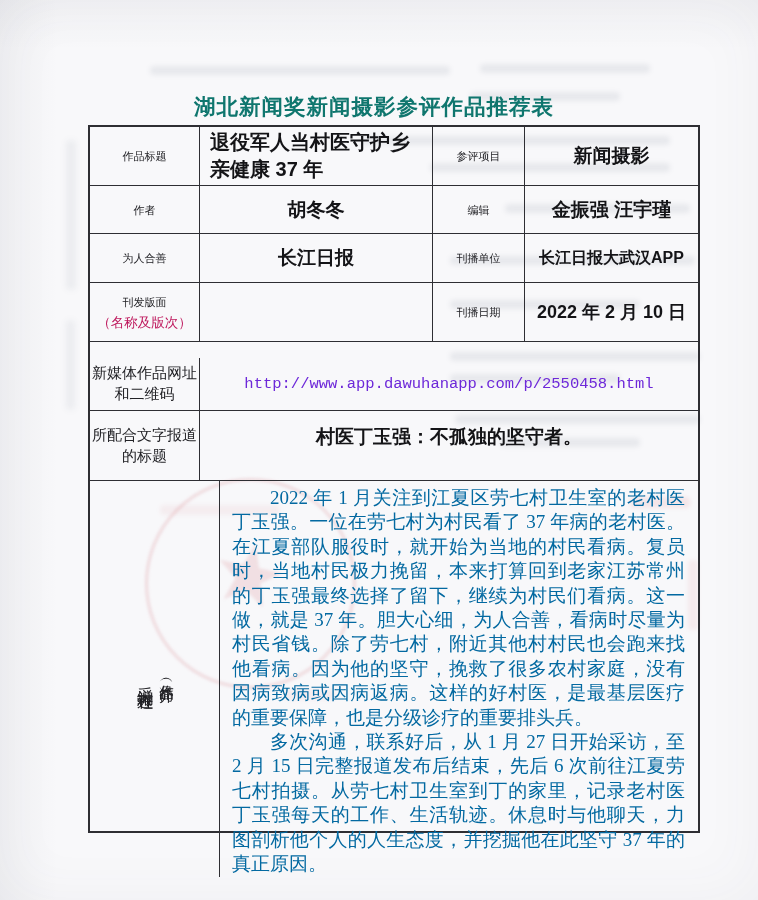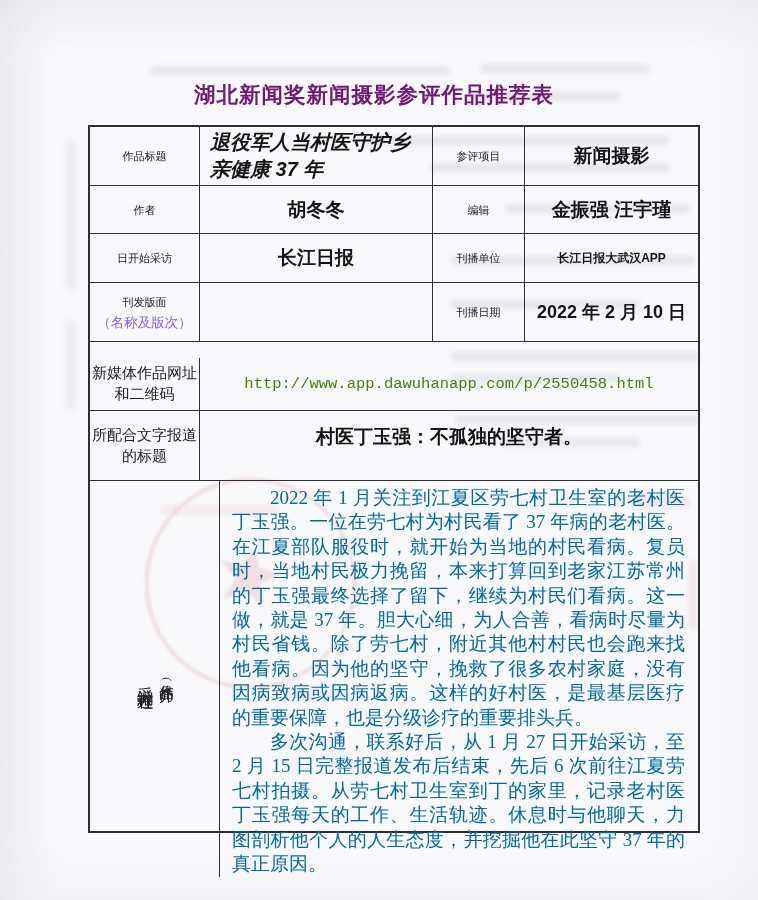--- a/index.html
+++ b/index.html
@@ -21,24 +21,24 @@
   
   .sm{position:absolute;background:#7a8496;opacity:.13;filter:blur(2.5px);border-radius:4px;height:9px;z-index:1;}
   .smv{position:absolute;background:#7a8496;opacity:.10;filter:blur(3px);border-radius:4px;z-index:1;}
   .pk{position:absolute;background:#d98b93;filter:blur(2.2px);border-radius:4px;z-index:1;}
   .seal{position:absolute;left:145px;top:478px;width:205px;height:205px;z-index:1;
     border:3px solid rgba(207,101,112,0.20);border-radius:50%;filter:blur(1.6px);}
   .seal svg{position:absolute;left:66px;top:60px;opacity:.17;transform:rotate(12deg);}
 
   
   .doc-title{
-    position:absolute;left:68px;top:80px;width:612px;z-index:2;
+    position:absolute;left:68px;top:92px;width:612px;z-index:2;
     text-align:center;
     font-family:"Liberation Sans", sans-serif;
-    font-weight:bold;font-size:21.5px;color:#701a75;
+    font-weight:bold;font-size:21.5px;color:#0f766e;
     letter-spacing:1px;
   }
 
   
   .form-table{
     position:absolute;left:88px;top:125px;width:612px;height:708px;z-index:2;
     border:2px solid #2e2e33;box-sizing:border-box;
     display:flex;flex-direction:column;
     color:#1d1d20;
   }
@@ -48,27 +48,27 @@
     display:flex;flex-direction:column;justify-content:center;align-items:center;
     overflow:hidden;}
   .cell:last-child{border-right:none;}
   .c1{width:110px;flex:0 0 110px;}
   .c2{width:233px;flex:0 0 233px;}
   .c3{width:92px;flex:0 0 92px;}
   .c4{flex:1 1 auto;}
   .cwide{flex:1 1 auto;}
   .lab{font-size:11px;color:#222226;line-height:22px;white-space:nowrap;}
   .lab-s{font-size:15px;color:#222226;line-height:21px;white-space:nowrap;}
-  .lab-xs{font-size:13.5px;color:#8b5cf6;line-height:20px;white-space:nowrap;}
+  .lab-xs{font-size:13.5px;color:#be185d;line-height:20px;white-space:nowrap;}
   .val{font-family:"Liberation Sans", sans-serif;font-weight:bold;font-size:19px;color:#141417;}
-  .val-sm{font-family:"Liberation Sans", sans-serif;font-weight:bold;font-size:12px;color:#141417;white-space:nowrap;}
+  .val-sm{font-family:"Liberation Sans", sans-serif;font-weight:bold;font-size:16px;color:#141417;white-space:nowrap;}
   .val-date{font-family:"Liberation Sans", sans-serif;font-weight:bold;font-size:18px;color:#141417;white-space:nowrap;}
-  .work-title-cell{align-items:center;padding-left:10px;padding-right:6px;font-style:italic;}
+  .work-title-cell{align-items:center;padding-left:10px;padding-right:6px;}
   .work-title-cell .val{font-size:20px;line-height:27px;text-align:left;}
-  .url-val{font-family:"Liberation Mono", monospace;font-size:15.5px;color:#4d7c0f;letter-spacing:0;white-space:nowrap;}
+  .url-val{font-family:"Liberation Mono", monospace;font-size:15.5px;color:#6d28d9;letter-spacing:0;white-space:nowrap;}
   .report-cell{padding-bottom:18px;}
 
   
   .introw{flex:1 1 auto;}
   .intro-label-cell{width:130px;flex:0 0 130px;}
   .vlabel{writing-mode:vertical-rl;text-orientation:mixed;
     font-size:16px;color:#202024;letter-spacing:3px;line-height:1.35;}
   .vlabel .inner{display:block;font-size:14.5px;letter-spacing:1px;}
   .vlabel .outer{display:block;font-size:16.5px;letter-spacing:3px;}
   .intro-body{align-items:stretch;justify-content:flex-start;
@@ -141,21 +141,21 @@
       <div class="cell c3">
         <span class="lab">编辑</span>
       </div>
       <div class="cell c4">
         <span class="val">金振强 汪宇瑾</span>
       </div>
     </div>
 
     <div class="row" style="height:49px;">
       <div class="cell c1">
-        <span class="lab">日开始采访</span>
+        <span class="lab">为人合善</span>
       </div>
       <div class="cell c2">
         <span class="val">长江日报</span>
       </div>
       <div class="cell c3">
         <span class="lab">刊播单位</span>
       </div>
       <div class="cell c4">
         <span class="val-sm">长江日报大武汉APP</span>
       </div>

